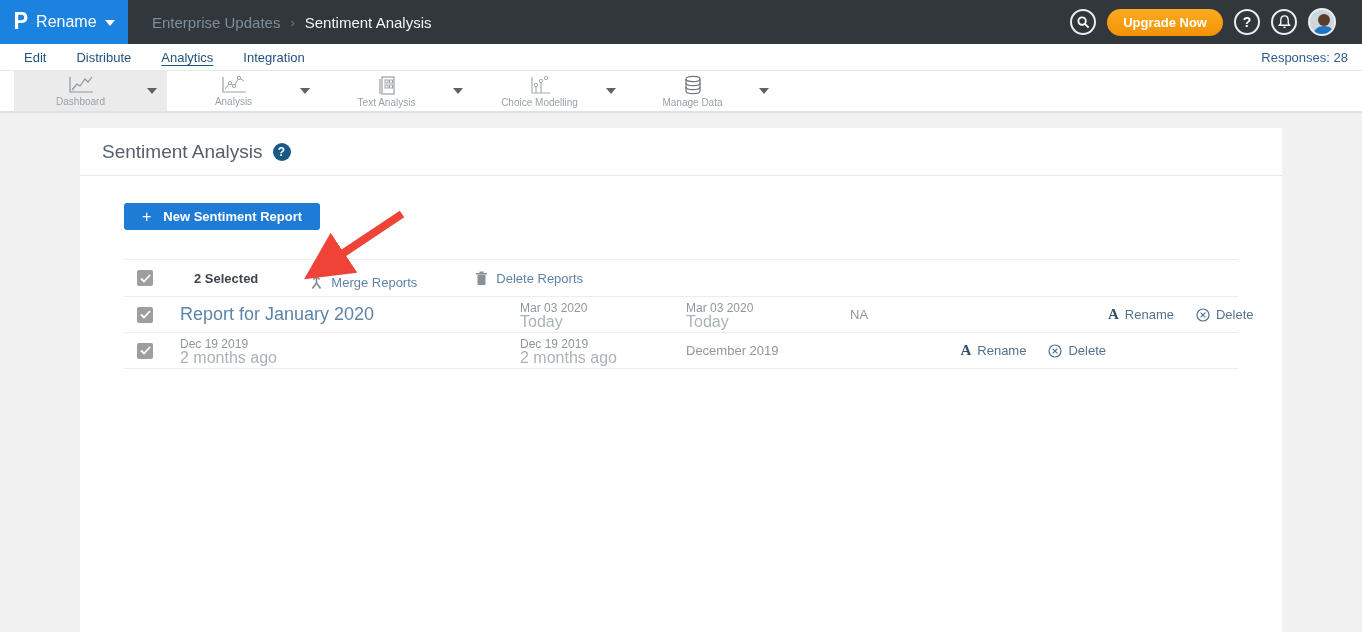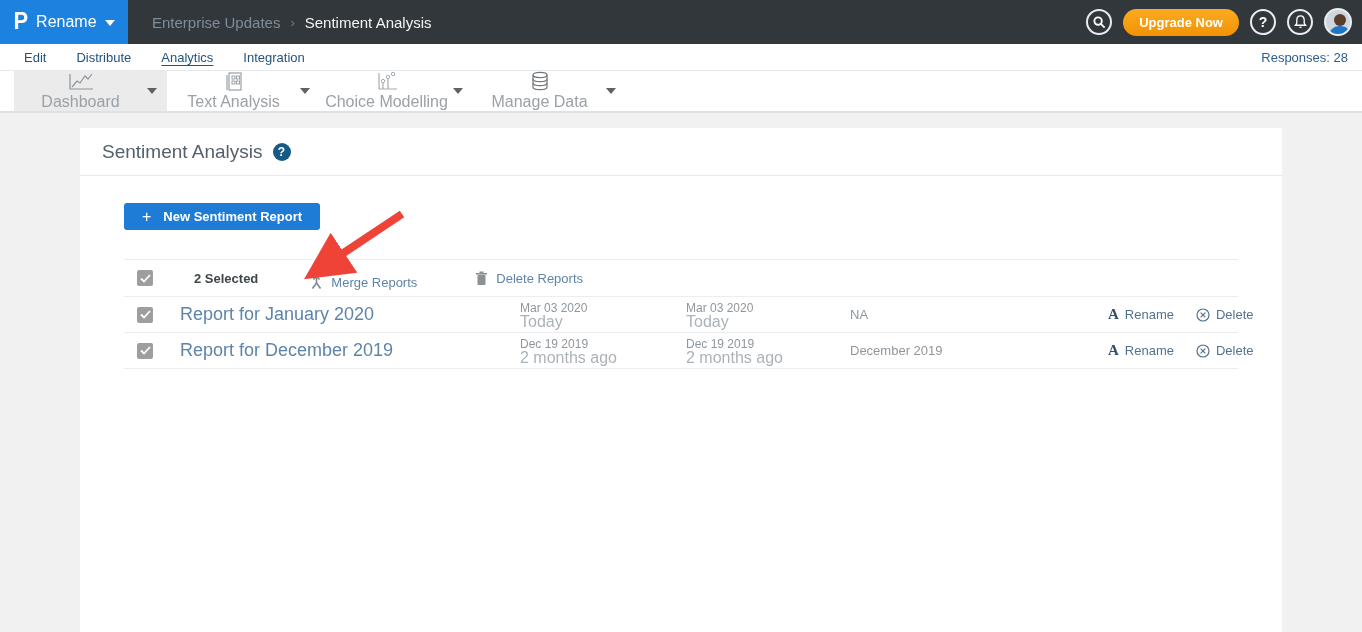--- a/index.html
+++ b/index.html
@@ -12,21 +12,21 @@
   .logo-box { width:128px; height:44px; background:#1c82e0; display:flex;
     align-items:center; justify-content:center; gap:8px; cursor:pointer; }
   .logo-p { color:#fff; font-size:22px; font-weight:bold; transform:scaleY(1.05); }
   .logo-label { color:#fff; font-size:16px; }
   .caret { width:0; height:0; border-left:5px solid transparent;
     border-right:5px solid transparent; border-top:6px solid #fff; margin-top:2px; }
   .breadcrumb { display:flex; align-items:center; gap:10px; margin-left:24px; font-size:15px; }
   .crumb-parent { color:#7d8e9b; cursor:pointer; }
   .crumb-sep { color:#6f7a82; font-size:13px; }
   .crumb-current { color:#f2f4f5; }
-  .topbar-right { position:absolute; right:10px; top:0; height:44px;
+  .topbar-right { position:absolute; right:26px; top:0; height:44px;
     display:flex; align-items:center; gap:11px; }
   .circle-btn { width:26px; height:26px; border-radius:50%; border:2px solid #e9edf0;
     display:flex; align-items:center; justify-content:center; cursor:pointer;
     color:#fff; font-size:14px; font-weight:bold; background:transparent; }
   .upgrade-btn { height:27px; padding:0 16px; border-radius:14px; border:none;
     background:linear-gradient(#fbab20,#f39204); color:#fff; font-weight:bold;
     font-size:13px; cursor:pointer; font-family:"Liberation Sans",sans-serif; }
   .avatar { width:28px; height:28px; border-radius:50%; border:2px solid #e9edf0;
     background:#cdd6dc; position:relative; overflow:hidden; cursor:pointer; }
   .avatar .head { position:absolute; left:8px; top:4px; width:12px; height:12px;
@@ -42,21 +42,21 @@
   .subnav-item.active { text-decoration:underline; text-underline-offset:3px; }
   .responses { position:absolute; right:14px; color:#2c5d91; font-size:13px; }
 
   
   .toolbar { width:100%; height:42px; background:#fff; border-bottom:2px solid #dde2e5;
     display:flex; align-items:stretch; padding-left:14px; }
   .tool-item { width:153px; display:flex; align-items:center; cursor:pointer; position:relative; }
   .tool-item.active { background:#ebebeb; }
   .tool-main { flex:1; display:flex; flex-direction:column; align-items:center;
     justify-content:center; gap:1px; }
-  .tool-label { font-size:16px; color:#9aa1a7; }
+  .tool-label { font-size:10px; color:#9aa1a7; }
   .tool-caret { width:0; height:0; border-left:5px solid transparent;
     border-right:5px solid transparent; border-top:6px solid #5c6268; margin-right:10px; }
   .tool-icon svg { display:block; }
 
   
   .page { position:relative; width:100%; height:519px; }
   .card { position:absolute; left:80px; top:15px; width:1202px; height:504px;
     background:#fff; }
   .card-title-row { height:48px; border-bottom:1px solid #e7eaec; display:flex;
     align-items:center; padding-left:22px; gap:10px; }
@@ -153,20 +153,35 @@
         <svg width="30" height="20" viewBox="0 0 30 20">
           <polyline points="4,2 4,17 27,17" fill="none" stroke="#8d959b" stroke-width="1.2"></polyline>
           <polyline points="6,15 11,9 14,11 19,4 22,7 26,2" fill="none" stroke="#8d959b" stroke-width="1.2"></polyline>
         </svg>
       </span>
       <span class="tool-label">Dashboard</span>
     </div>
     <span class="tool-caret"></span>
   </div>
 
+  <div class="tool-item">
+    <div class="tool-main">
+      <span class="tool-icon">
+        <svg width="30" height="20" viewBox="0 0 30 20">
+          <polyline points="4,2 4,17 27,17" fill="none" stroke="#9aa1a7" stroke-width="1.2"></polyline>
+          <polyline points="6,14 11,8 15,11 20,3 25,6" fill="none" stroke="#9aa1a7" stroke-width="1"></polyline>
+          <circle cx="11" cy="8" r="1.6" fill="#fff" stroke="#9aa1a7"></circle>
+          <circle cx="15" cy="11" r="1.6" fill="#fff" stroke="#9aa1a7"></circle>
+          <circle cx="20" cy="3" r="1.6" fill="#fff" stroke="#9aa1a7"></circle>
+        </svg>
+      </span>
+      <span class="tool-label">Analysis</span>
+    </div>
+    <span class="tool-caret"></span>
+  </div>
 
   <div class="tool-item">
     <div class="tool-main">
       <span class="tool-icon">
         <svg width="22" height="21" viewBox="0 0 22 21">
           <rect x="6" y="2" width="12" height="17" fill="none" stroke="#9aa1a7" stroke-width="1.2"></rect>
           <line x1="4" y1="4" x2="4" y2="19" stroke="#9aa1a7" stroke-width="1.2"></line>
           <rect x="9" y="5" width="3" height="3" fill="none" stroke="#9aa1a7" stroke-width="1"></rect>
           <rect x="13.5" y="5" width="3" height="3" fill="none" stroke="#9aa1a7" stroke-width="1"></rect>
           <rect x="9" y="10" width="3" height="3" fill="none" stroke="#9aa1a7" stroke-width="1"></rect>
@@ -297,21 +312,20 @@
       </div>
 
       <div class="data-row">
         <div class="cell-check">
           <span class="checkbox">
             <svg width="11" height="9" viewBox="0 0 11 9">
               <polyline points="1,4.5 4,7.5 10,1" fill="none" stroke="#fff" stroke-width="1.8"></polyline>
             </svg>
           </span>
         </div>
-        <span class="report-link">Report for December 2019</span>
         <div>
           <div class="date-main">Dec 19 2019</div>
           <div class="date-sub">2 months ago</div>
         </div>
         <div>
           <div class="date-main">Dec 19 2019</div>
           <div class="date-sub">2 months ago</div>
         </div>
         <span class="tag-text">December 2019</span>
         <div class="actions">

